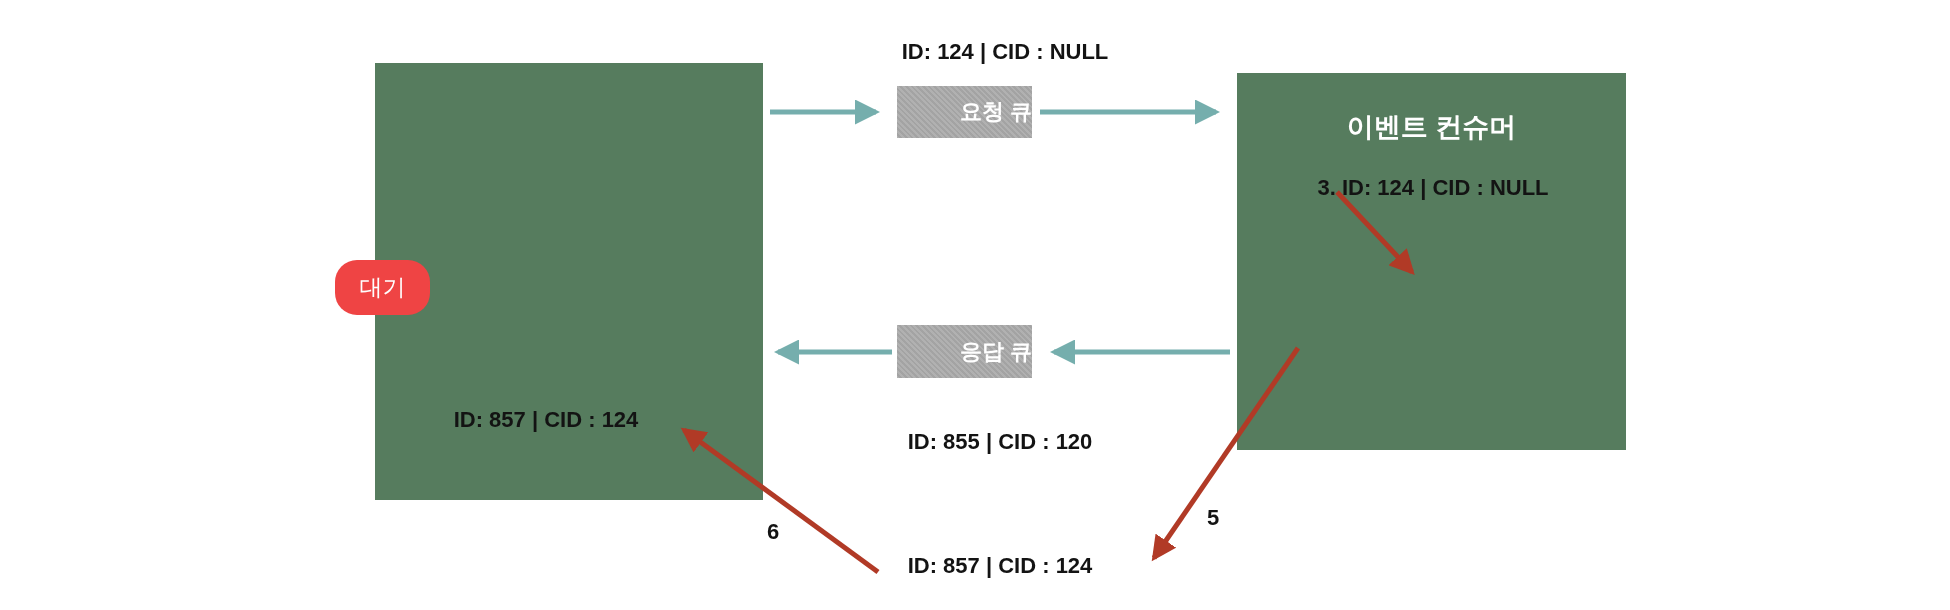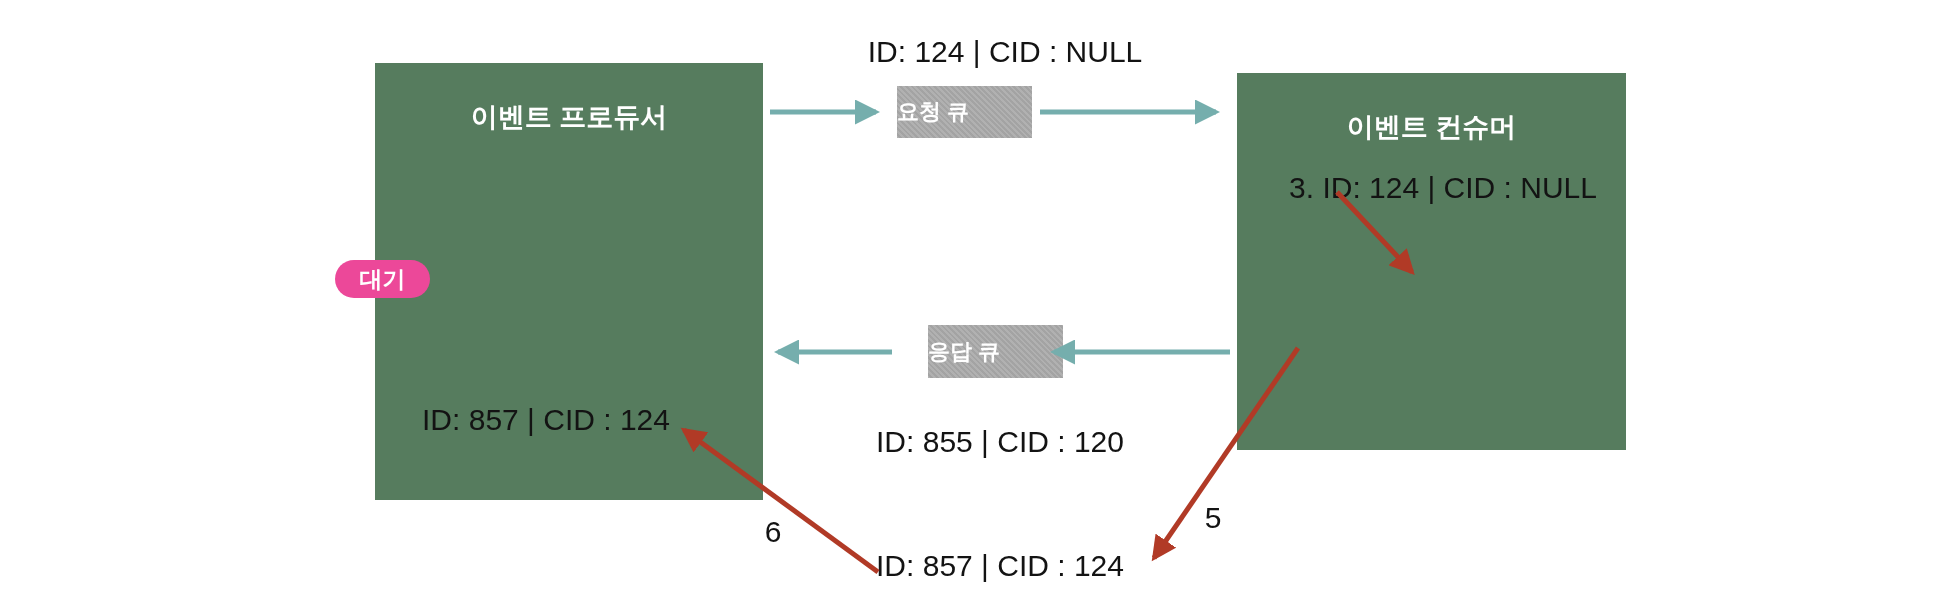--- a/index.html
+++ b/index.html
@@ -25,80 +25,79 @@
     text-align: center;
     color: #ffffff;
     font-size: 27px;
     font-weight: bold;
     white-space: nowrap;
   }
   .txt {
     position: absolute;
     transform: translate(-50%, -50%);
     white-space: nowrap;
-    font-weight: normal;
-    font-size: 30px;
+    font-weight: bold;
+    font-size: 22px;
     color: #131313;
     line-height: 1.2;
   }
   .queue {
     position: absolute;
     width: 135px;
     background: #ACACAC;
     background-image: repeating-linear-gradient(45deg,
       rgba(255,255,255,0.06) 0 2px, rgba(0,0,0,0.05) 2px 4px);
     display: flex;
     align-items: center;
-    justify-content: flex-start;
+    justify-content: flex-end;
     color: #ffffff;
     font-weight: bold;
     font-size: 22px;
     white-space: nowrap;
   }
   .queue-request  { left: 897px; top: 86px;  height: 52px; }
-  .queue-response { left: 897px; top: 325px; height: 53px; margin-left: 31px; }
+  .queue-response { left: 897px; top: 325px; height: 53px; }
   .pill {
     position: absolute;
     left: -40px;
     top: 197px;
     width: 95px;
-    height: 38px;
-    background: #ec4899;
+    height: 55px;
+    background: #ef4444;
     border-radius: 22px;
     display: flex;
     align-items: center;
     justify-content: center;
     color: #ffffff;
-    font-weight: bold;
+    font-weight: normal;
     font-size: 23px;
   }
   .arrows {
     position: absolute;
     inset: 0;
     width: 100%;
     height: 100%;
     pointer-events: none;
   }
 </style>
 </head>
 <body>
 
 <div class="canvas">
 
   <div class="box box-producer">
-    <div class="box-title">이벤트 프로듀서</div>
     <div class="txt" style="left:171px; top:357px;">ID: 857 | CID : 124</div>
     <div class="pill">
       <span>대기</span>
     </div>
   </div>
 
   <div class="box box-consumer">
     <div class="box-title">이벤트 컨슈머</div>
-    <div class="txt" style="left:196px; top:115px;margin-left:10px;">3. ID: 124 | CID : NULL</div>
+    <div class="txt" style="left:196px; top:115px;">3. ID: 124 | CID : NULL</div>
   </div>
 
   <div class="queue queue-request">
     <span>요청 큐</span>
   </div>
   <div class="queue queue-response">
     <span>응답 큐</span>
   </div>
 
   <div class="txt" style="left:1005px; top:52px;">ID: 124 | CID : NULL</div>

